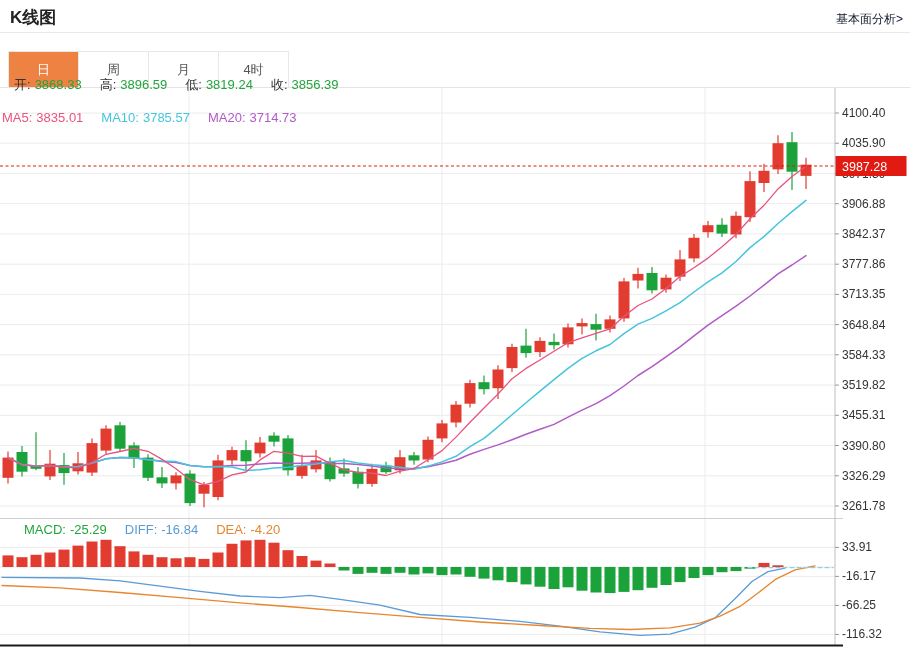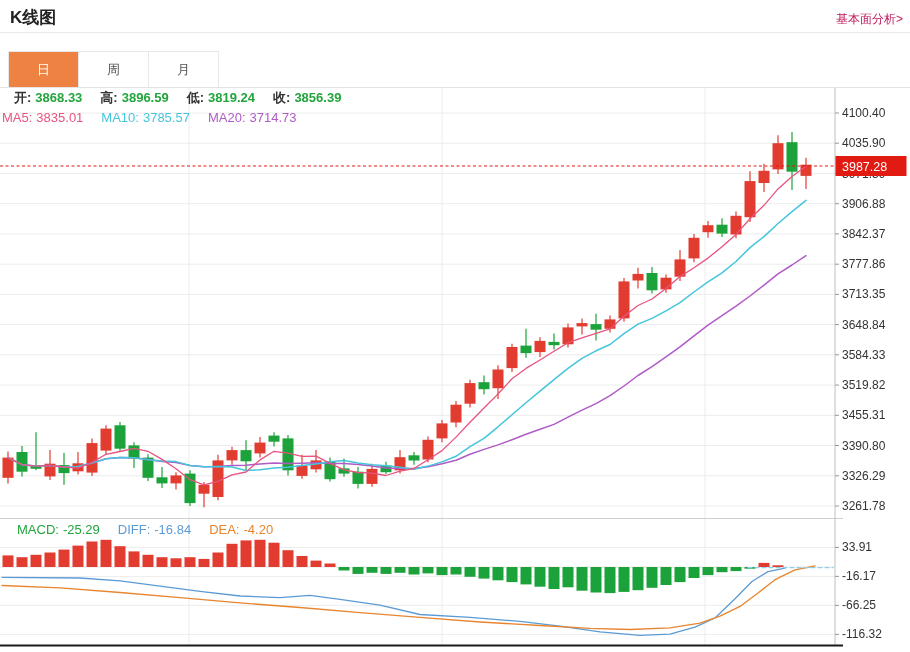--- a/index.html
+++ b/index.html
@@ -1,47 +1,48 @@
 <!DOCTYPE html>
 <html><head>
 <meta charset="utf-8">
 <style>
   html,body{margin:0;padding:0;background:#fff;}
   .page{position:relative;width:910px;height:652px;background:#fff;overflow:hidden;
         font-family:"Liberation Sans","DejaVu Sans",sans-serif;}
   .title{position:absolute;left:10px;top:6px;font-size:17px;font-weight:bold;color:#222;}
-  .toplink{position:absolute;right:7px;top:11px;font-size:12px;color:#be185d;cursor:pointer;}
+  .toplink{position:absolute;right:7px;top:11px;font-size:12px;color:#0f172a;cursor:pointer;}
   .title-divider{position:absolute;left:0;top:32px;width:910px;height:1px;background:#e9e9e9;}
   .tabs{position:absolute;left:8px;top:51px;display:flex;border:1px solid #e8e8e8;border-bottom:none;}
   .tab{width:69px;height:35px;line-height:35px;text-align:center;font-size:13px;color:#555;
        background:#fff;border-right:1px solid #e8e8e8;cursor:pointer;}
   .tab:last-child{border-right:none;}
   .tab.active{background:#ee8243;color:#fff;}
   .chart-top-line{position:absolute;left:0;top:87px;width:910px;height:1px;background:#e4e4e4;}
   svg{position:absolute;left:0;top:0;}
   .readout{position:absolute;font-size:13px;white-space:nowrap;z-index:3;}
   .readout span{margin-right:4px;}
   .readout .lab{color:#333;}
   .readout .gap{display:inline-block;width:10px;}
-  #ohlc{left:14px;top:89px;font-weight:bold;}
+  #ohlc{left:14px;top:76px;}
   #maline{left:2px;top:110px;}
-  #macdline{left:17px;top:522px;}
+  #macdline{left:24px;top:522px;}
 </style>
 </head>
 <body>
 
 <div class="page">
   <div class="title">K线图</div>
   <div class="toplink">基本面分析&gt;</div>
   <div class="title-divider"></div>
 
   <div class="tabs">
       <div class="tab active" style="background: rgb(238, 130, 67);">日</div>
       <div class="tab">周</div>
       <div class="tab">月</div>
+      <div class="tab">4时</div>
     </div>
   <div class="chart-top-line"></div>
 
   <svg id="chart" width="910" height="652" viewBox="0 0 910 652">
       <g>
         <line x1="189" y1="88" x2="189" y2="645" stroke="#ececec" stroke-width="1"></line>
         <line x1="442" y1="88" x2="442" y2="645" stroke="#ececec" stroke-width="1"></line>
         <line x1="705" y1="88" x2="705" y2="645" stroke="#ececec" stroke-width="1"></line>
         <line x1="0" y1="113.0" x2="835" y2="113.0" stroke="#ececec" stroke-width="1"></line>
         <line x1="0" y1="143.2" x2="835" y2="143.2" stroke="#ececec" stroke-width="1"></line>

